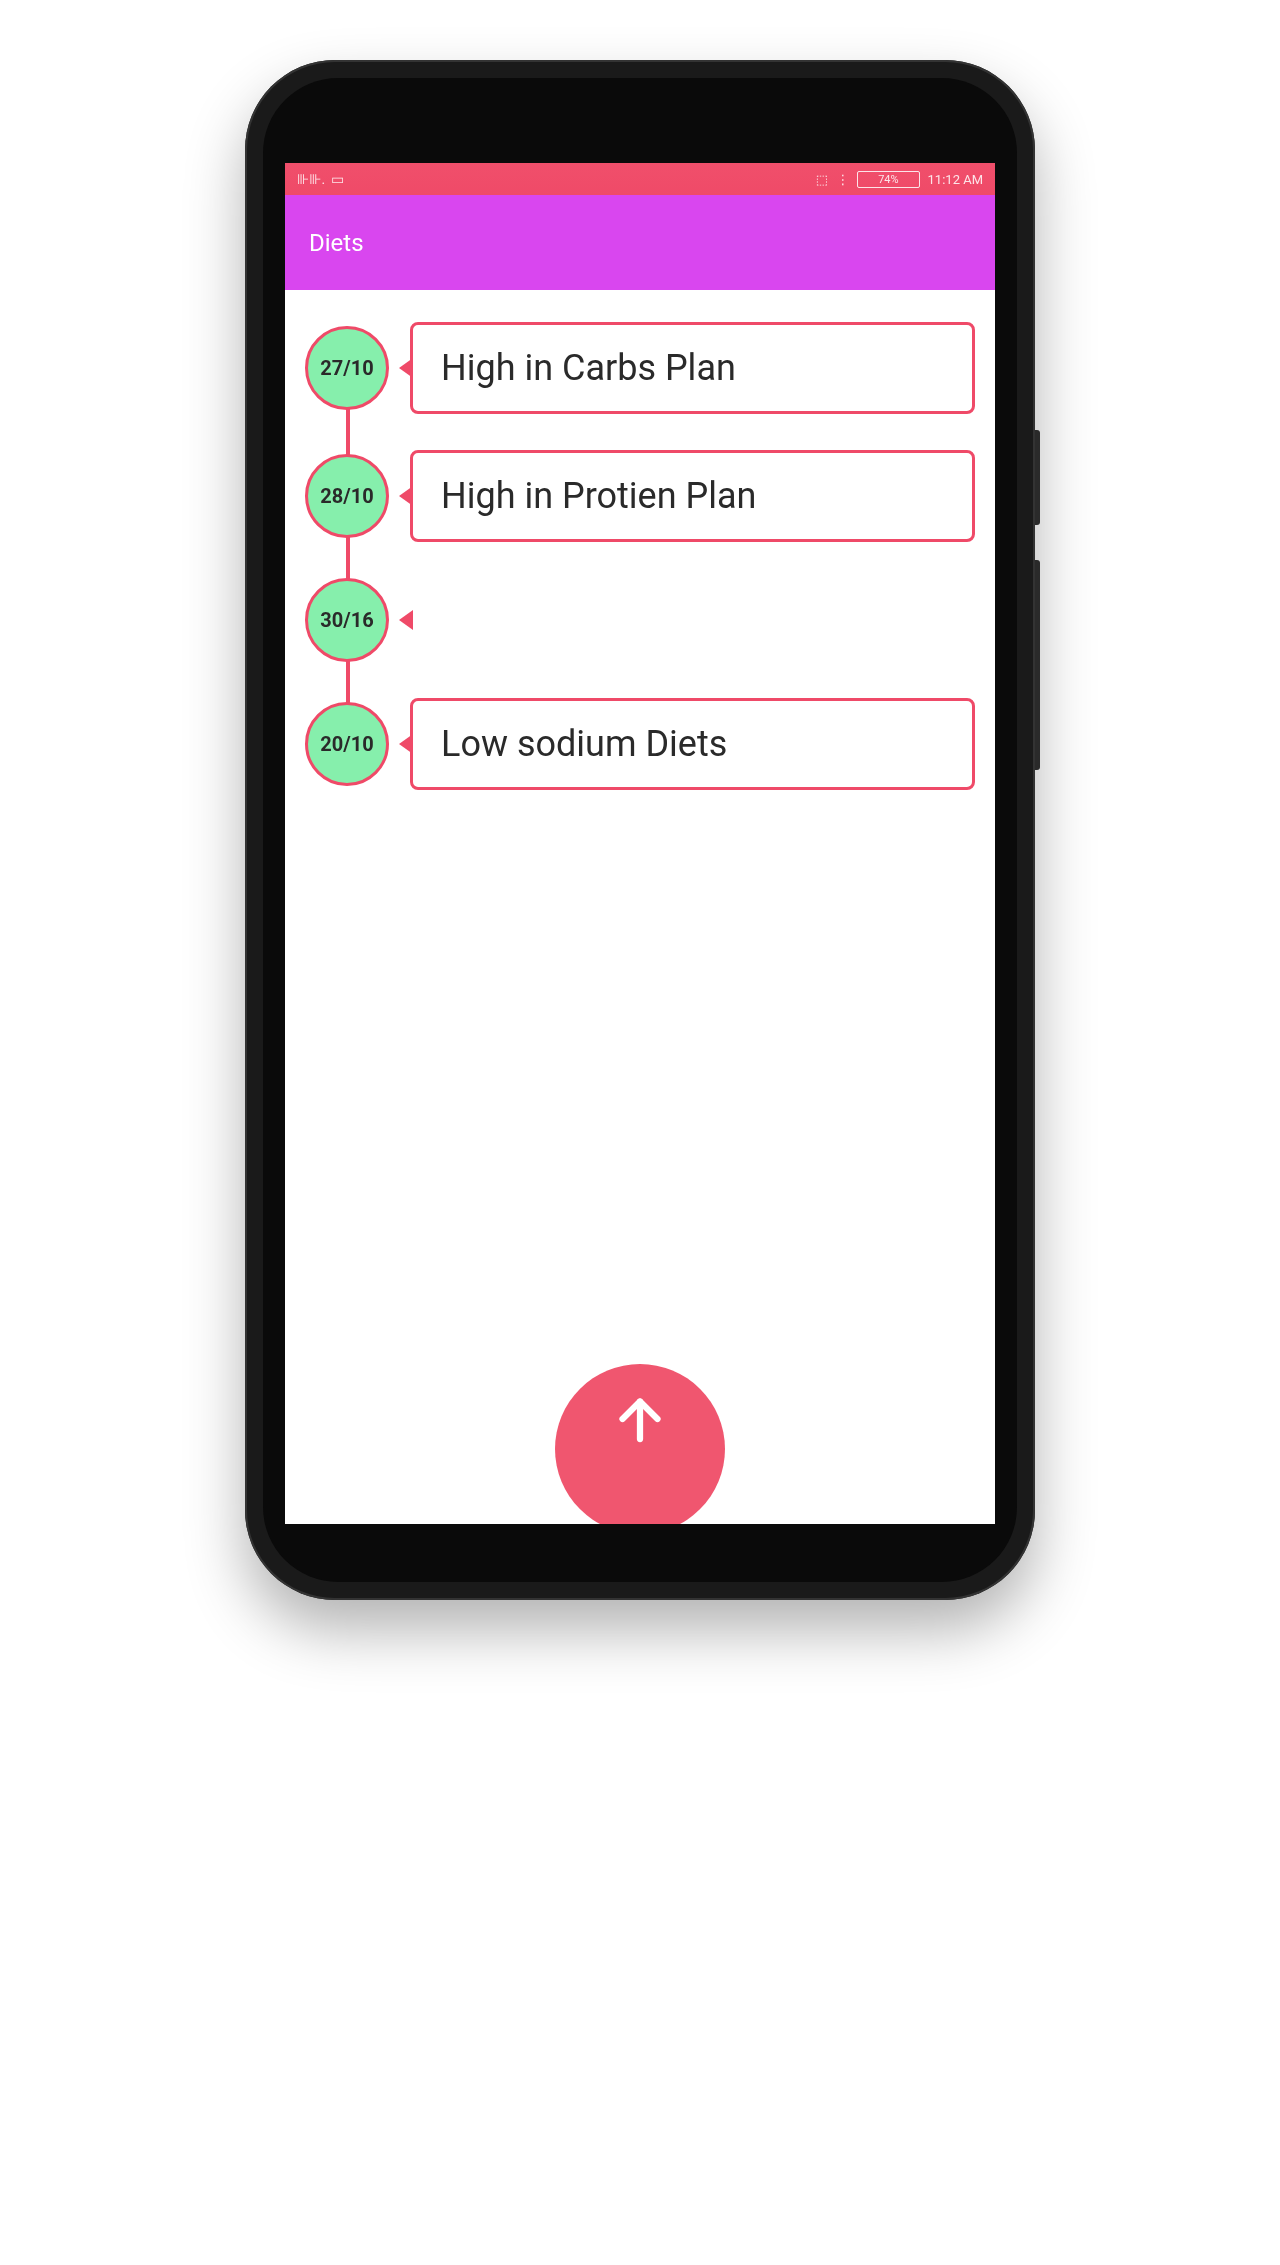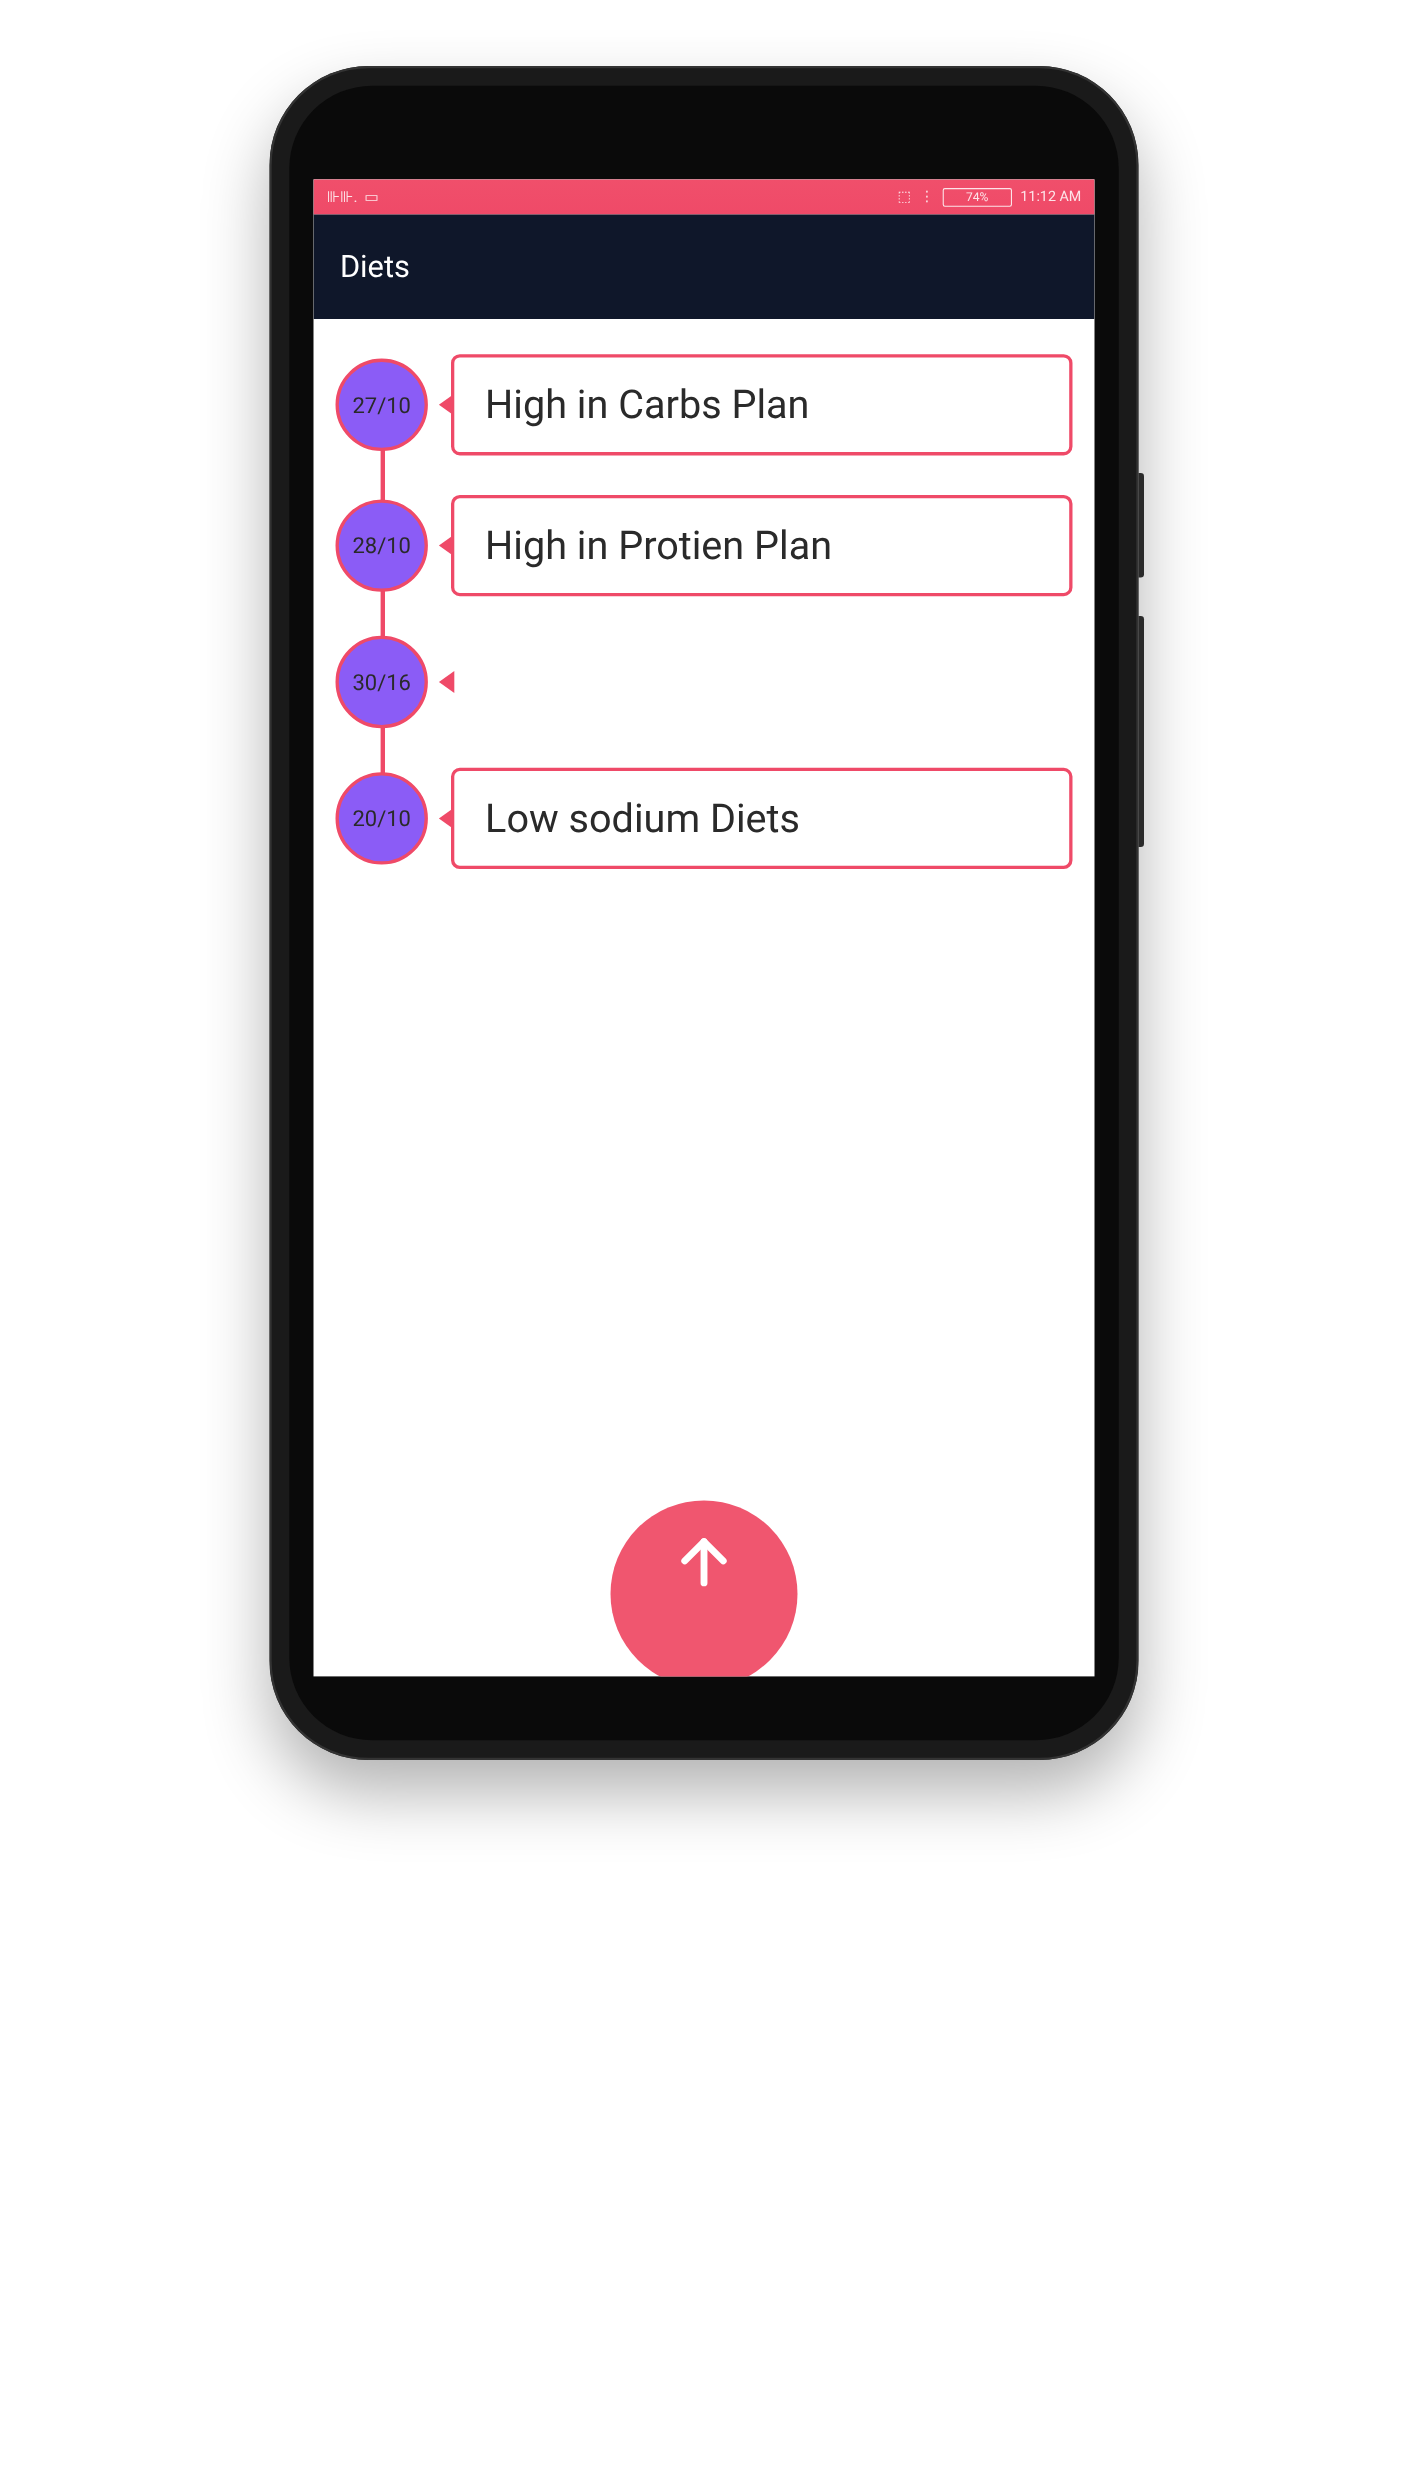--- a/index.html
+++ b/index.html
@@ -111,26 +111,26 @@
       font-size: 13px;
     }
     .battery-box {
       border: 1px solid rgba(255,255,255,0.85);
       padding: 1px 20px;
       font-size: 11px;
       border-radius: 2px;
     }
     .header {
       height: 95px;
-      background: #0f172a;
+      background: #d946ef;
       display: flex;
       align-items: center;
       padding: 0 24px;
       color: #ffffff;
-      font-size: 28px;
+      font-size: 24px;
       font-weight: 400;
     }
     .content {
       padding: 32px 20px 0 20px;
       position: relative;
       height: calc(100% - 127px);
     }
     .timeline {
       position: relative;
     }
@@ -148,26 +148,26 @@
       align-items: center;
       margin-bottom: 36px;
       position: relative;
       z-index: 1;
     }
     .date-circle {
       width: 84px;
       height: 84px;
       border-radius: 50%;
       border: 3px solid #ef4a68;
-      background: #8b5cf6;
+      background: #86efac;
       display: flex;
       align-items: center;
       justify-content: center;
       font-size: 20px;
-      font-weight: 400;
+      font-weight: 700;
       color: #2a2a2a;
       flex-shrink: 0;
     }
     .connector {
       width: 0;
       height: 0;
       border-top: 10px solid transparent;
       border-bottom: 10px solid transparent;
       border-right: 14px solid #ef4a68;
       margin-left: 10px;

